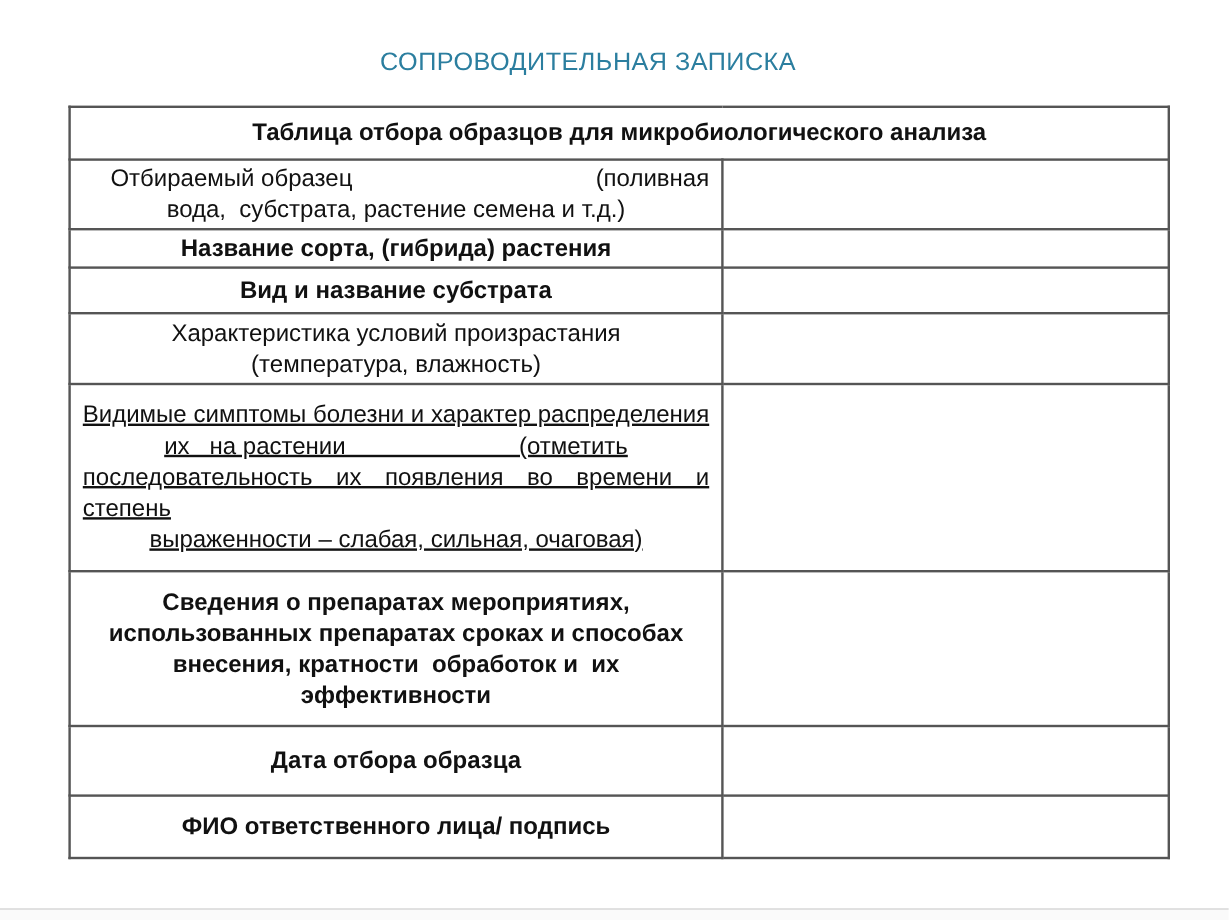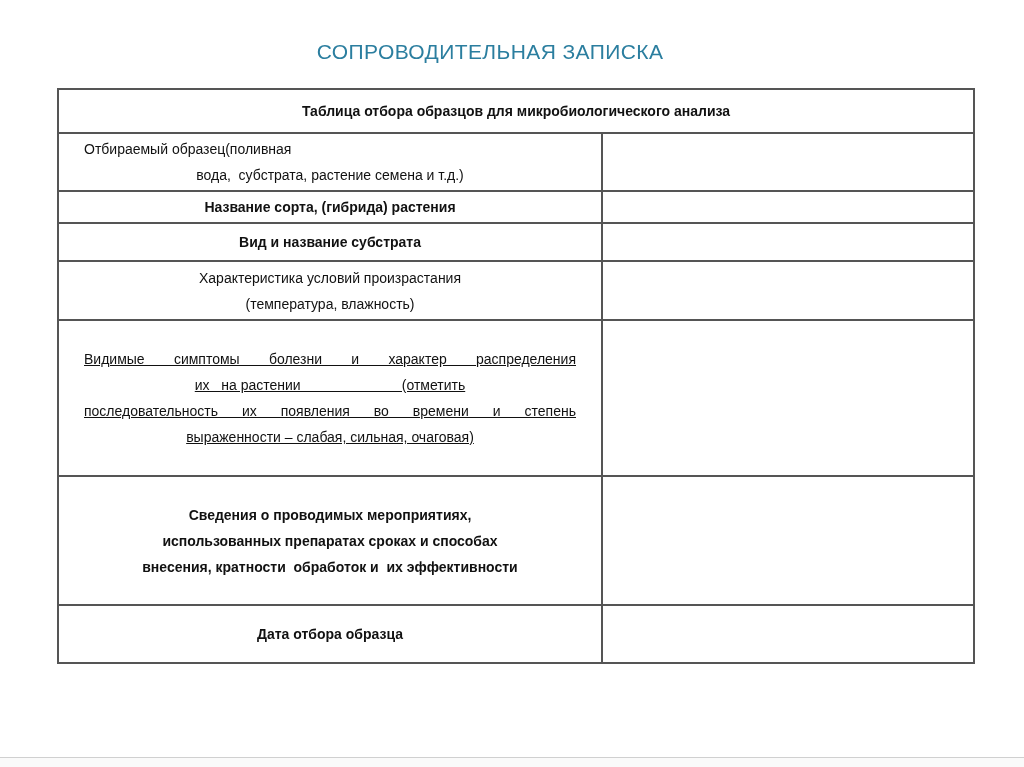--- a/index.html
+++ b/index.html
@@ -27,33 +27,34 @@
     left: 57px; top: 88px;
     width: 916px;
     border-collapse: collapse;
     table-layout: fixed;
   }
   table.sampling col.c1 { width: 544px; }
   table.sampling col.c2 { width: 372px; }
   table.sampling td {
     border: 2px solid #555555;
     vertical-align: middle;
-    padding: 2px 25px;
-    font-size: 14px;
+    padding: 2px 10px;
+    font-size: 20px;
     line-height: 26px;
     background: #ffffff;
     overflow: hidden;
   }
   td.b { font-weight: bold; }
   td.center, .line.center { text-align: center; }
   .line { display: block; }
   .line.split {
     display: flex;
-    justify-content: flex-start;
+    justify-content: space-between;
     white-space: nowrap;
+    margin-left: 23px;
   }
   .line.stretch {
     text-align: justify;
     text-align-last: justify;
   }
   td.tight { padding-left: 3px; padding-right: 3px; text-decoration: underline; }
   .bottom-edge {
     position: absolute;
     left: 0; top: 757px;
     width: 1024px; height: 10px;
@@ -114,31 +115,35 @@
           <div class="line stretch">Видимые симптомы болезни и характер распределения</div>
           <div class="line center">их&nbsp;&nbsp; на растении&nbsp;&nbsp;&nbsp;&nbsp;&nbsp;&nbsp;&nbsp;&nbsp;&nbsp;&nbsp;&nbsp;&nbsp;&nbsp;&nbsp;&nbsp;&nbsp;&nbsp;&nbsp;&nbsp;&nbsp;&nbsp;&nbsp;&nbsp;&nbsp;&nbsp;&nbsp;(отметить</div>
           <div class="line stretch">последовательность их появления во времени и степень</div>
           <div class="line center">выраженности – слабая, сильная, очаговая)</div>
         </td>
         <td></td>
       </tr>
 
       <tr style="height:129px">
         <td class="b">
-          <div class="line center">Сведения о проводимых мероприятиях,</div>
+          <div class="line center">Сведения о препаратах мероприятиях,</div>
           <div class="line center">использованных препаратах сроках и способах</div>
           <div class="line center">внесения, кратности&nbsp; обработок и&nbsp; их эффективности</div>
         </td>
         <td></td>
       </tr>
 
       <tr style="height:58px">
         <td class="b center">Дата отбора образца</td>
         <td></td>
       </tr>
 
+      <tr style="height:52px">
+        <td class="b center">ФИО ответственного лица/ подпись</td>
+        <td></td>
+      </tr>
 
     </tbody>
   </table>
 
   <div class="bottom-edge"></div>
 
 </div>
 
 </body></html>

